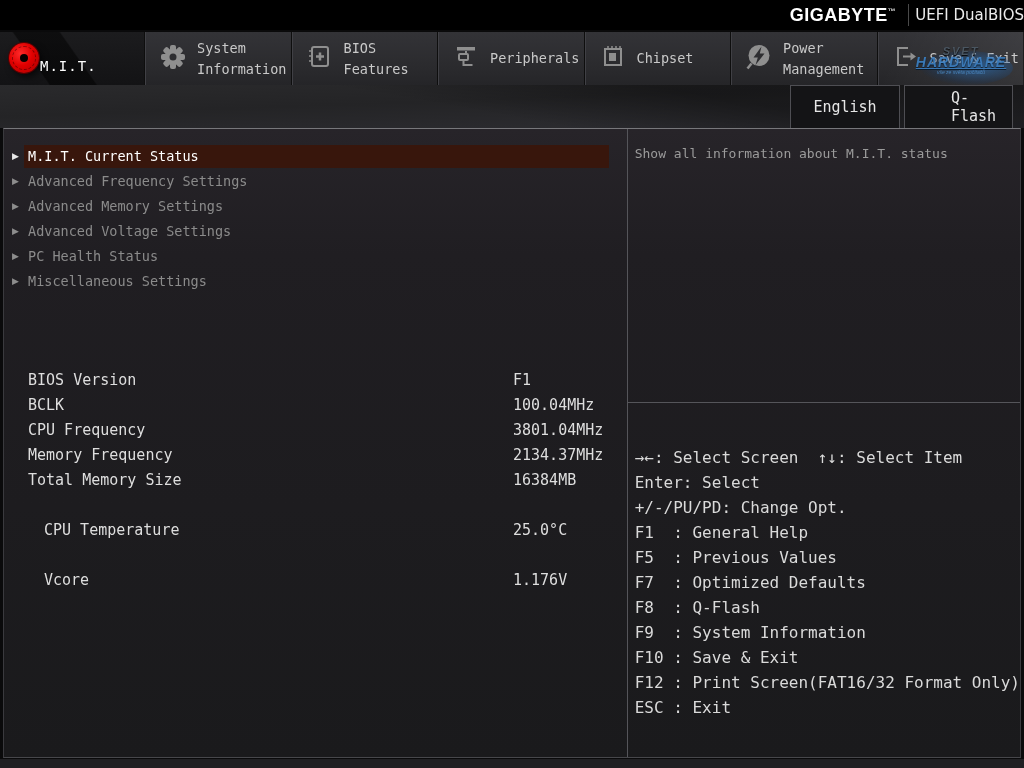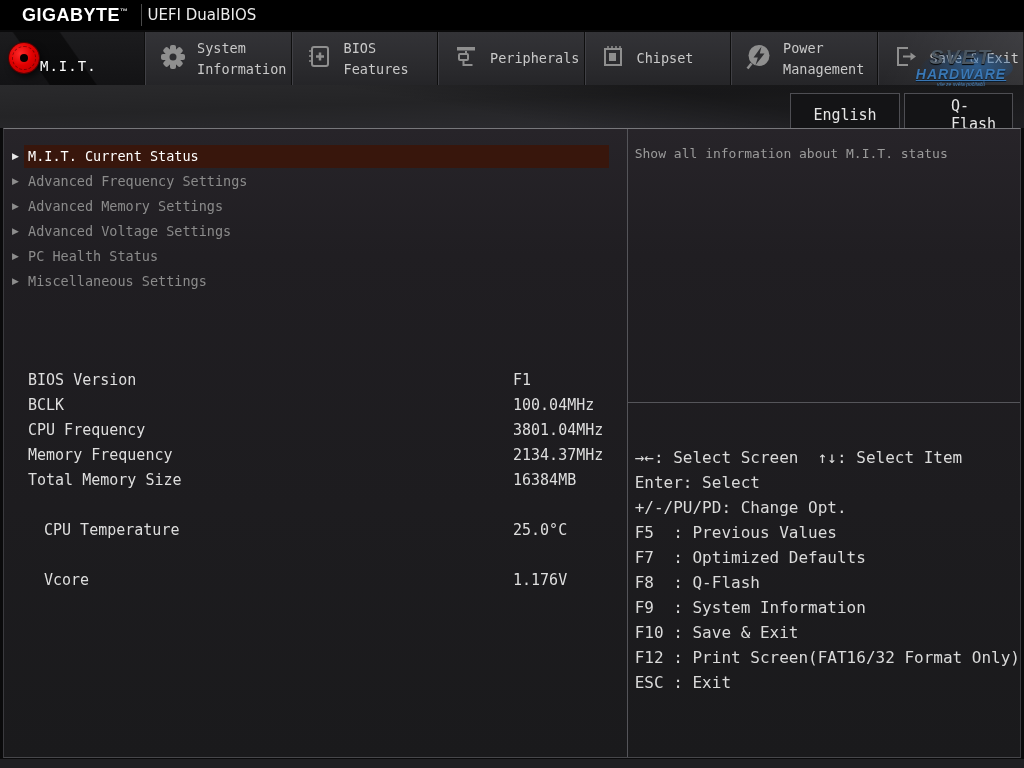--- a/index.html
+++ b/index.html
@@ -7,21 +7,21 @@
   body {
     width:1024px; height:768px;
     background:#0a0a0b;
     font-family:"DejaVu Sans Mono", monospace;
     position:relative; overflow:hidden;
   }
 
   
   .topbar {
     position:absolute; top:0; left:0; width:1024px; height:30px;
-    background:#000; display:flex; align-items:center;
+    background:#000; display:flex; align-items:center;justify-content:flex-end;
   }
   .brand {
     margin-left:22px; color:#fff;
     font-family:"Liberation Sans", sans-serif;
     font-weight:bold; font-size:18px; letter-spacing:.5px;
   }
   .brand-tm { font-size:8px; vertical-align:super; color:#ddd; }
   .topbar-divider { width:1px; height:22px; background:#4a4a4a; margin-left:12px; }
   .topbar-title {
     margin-left:6px; color:#ececec;
@@ -75,40 +75,40 @@
   
   .substrip {
     position:absolute; top:85px; left:0; width:1024px; height:43px;
     background:linear-gradient(178deg,#2a2a2c 0%,#242426 40%,#2e2e33 100%);
   }
   .substrip::before {
     content:""; position:absolute; inset:0;
     background:linear-gradient(190deg, rgba(0,0,0,.35) 30%, transparent 55%);
   }
   .quick-btn {
-    position:absolute; top:8px; height:44px;
+    position:absolute; top:0; height:44px;
     background:#141416; border:1px solid #4e4e53;
     color:#e6e6e6; font-size:15px;
     display:flex; align-items:center; justify-content:center;
     font-family:"DejaVu Sans Mono", monospace;
   }
   .btn-english { left:790px; width:110px; }
   .btn-qflash  { left:904px; width:109px;padding-left:46px; }
 
   
   .watermark {
     position:absolute; left:903px; top:45px; width:116px; text-align:center;
     pointer-events:none; z-index:6; opacity:.9;
     font-family:"Liberation Sans", sans-serif; font-style:italic; font-weight:bold;
   }
   .watermark .swoosh {
     position:absolute; left:18px; top:6px; width:92px; height:34px; border-radius:50%;
     background:radial-gradient(ellipse at 60% 45%, rgba(42,111,181,.75), rgba(20,60,110,.25) 60%, transparent 75%);
   }
-  .wm-line1 { position:relative; color:#4d5a66; font-size:21px; letter-spacing:2px; text-shadow:0 1px 1px #000; }
+  .wm-line1 { position:relative; color:#4d5a66; font-size:11px; letter-spacing:2px; text-shadow:0 1px 1px #000; }
   .wm-line2 { position:relative; color:#3b80c4; font-size:14px; letter-spacing:1px; margin-top:-3px; text-shadow:0 1px 1px #0a1a2a;text-decoration:underline; }
   .wm-line3 { position:relative; color:#4d8ecb; font-size:5px; margin-top:-1px; font-weight:normal; }
 
   
   .main {
     position:absolute; top:128px; left:3px; width:1018px; height:630px;
     border-top:1px solid #77777b;
     border-left:1px solid #3a3a3e;
     border-right:1px solid #3a3a3e;
     border-bottom:1px solid #47474b;
@@ -313,20 +313,21 @@
       </div>
     </div>
   </div>
 
   <div class="panel-right">
     <div class="help-desc">Show all information about M.I.T. status</div>
     <div class="key-help">
       <div class="key-line">→←: Select Screen  ↑↓: Select Item</div>
       <div class="key-line">Enter: Select</div>
       <div class="key-line">+/-/PU/PD: Change Opt.</div>
+      <div class="key-line">F1  : General Help</div>
       <div class="key-line">F5  : Previous Values</div>
       <div class="key-line">F7  : Optimized Defaults</div>
       <div class="key-line">F8  : Q-Flash</div>
       <div class="key-line">F9  : System Information</div>
       <div class="key-line">F10 : Save &amp; Exit</div>
       <div class="key-line">F12 : Print Screen(FAT16/32 Format Only)</div>
       <div class="key-line">ESC : Exit</div>
     </div>
   </div>
 </div>

